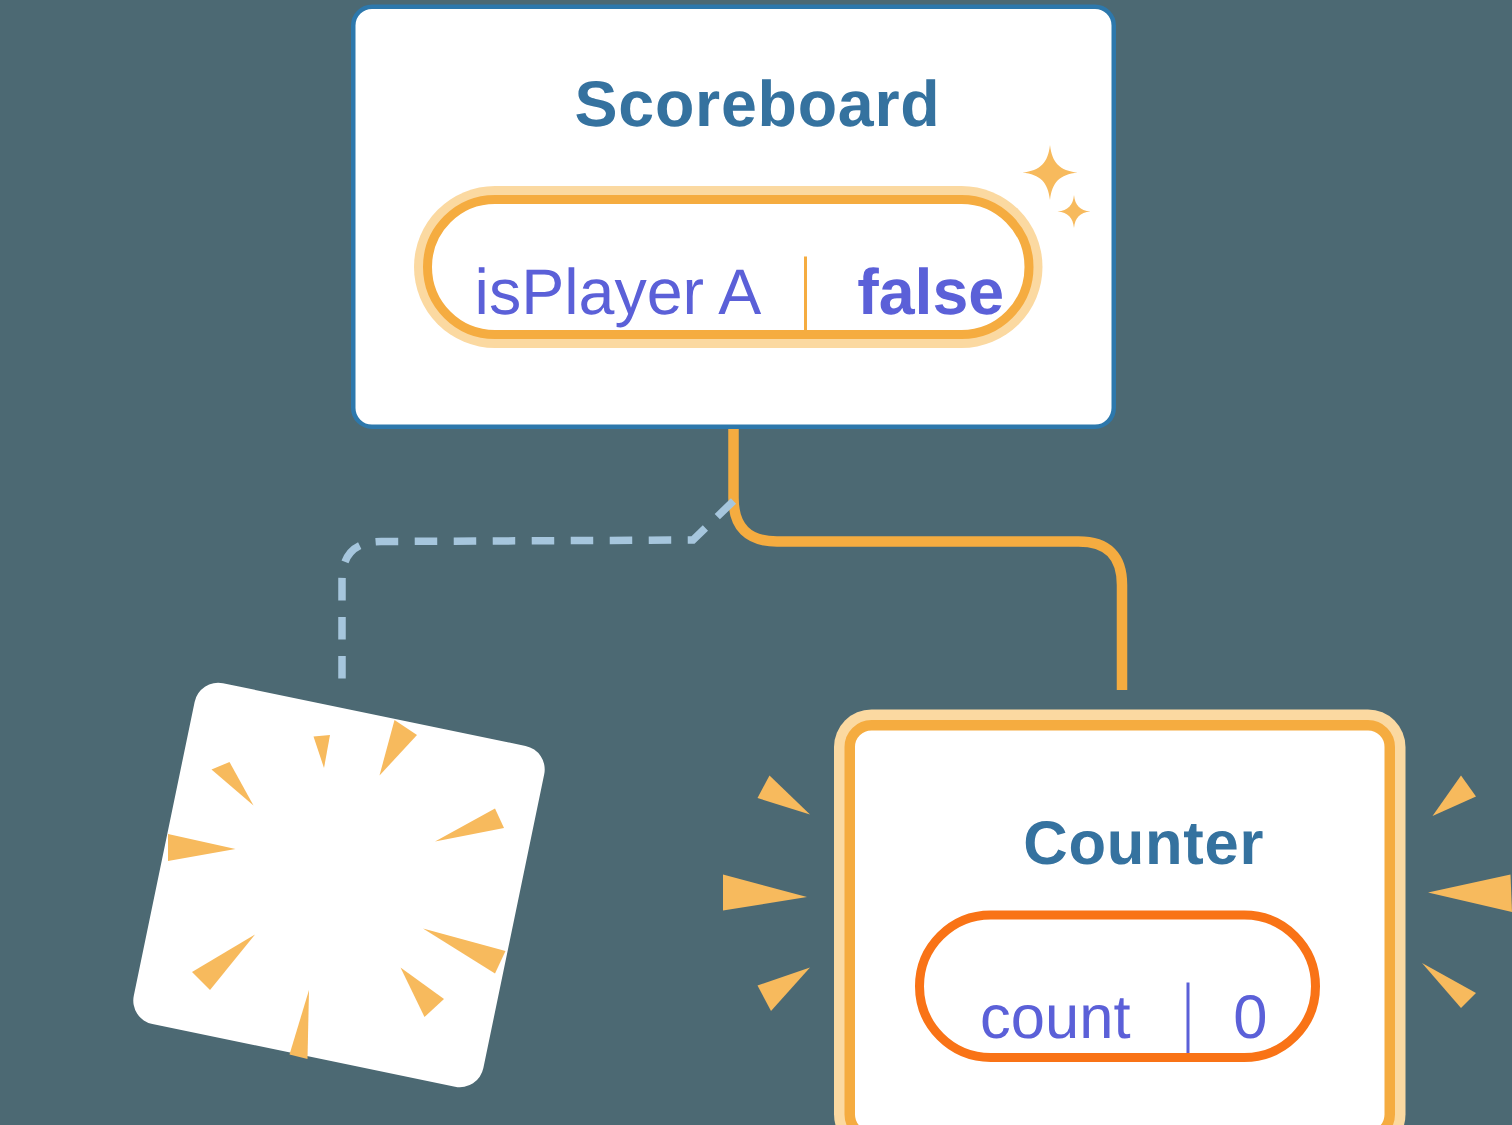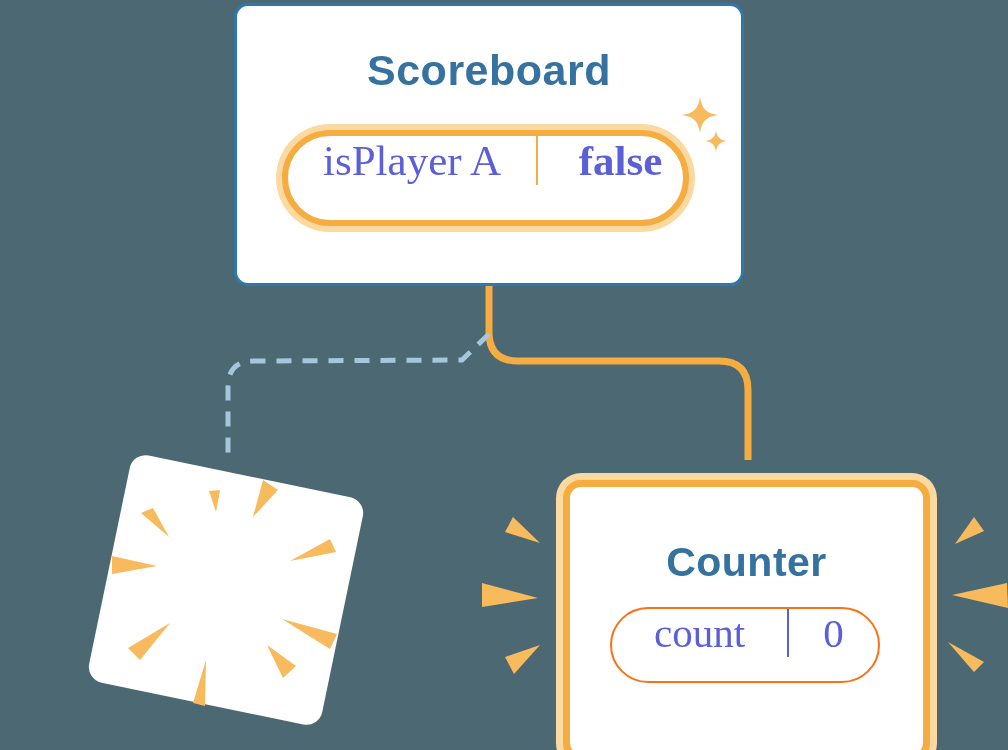--- a/index.html
+++ b/index.html
@@ -11,26 +11,26 @@
   .layer { position:absolute; left:0; top:0; width:1008px; height:750px; pointer-events:none; }
   .card { position:absolute; background:#ffffff; box-sizing:border-box; }
 
   
   .scoreboard {
     left:234px; top:3px; width:510px; height:283px;
     border:3px solid #2D78AC; border-radius:14px;
   }
   .comp-title {
     position:absolute; left:0; width:100%; text-align:center;
-    color:#35729F; font-weight:600; letter-spacing:0.5px;
+    color:#35729F; font-weight:600; letter-spacing:0.5px;padding-left:16px;
   }
   .scoreboard .comp-title { top:40px; font-size:43px; }
   .state-pill {
-    position:absolute; display:flex; align-items:flex-start;
-    background:#ffffff; box-sizing:border-box;font-family:Liberation Serif, serif;
+    position:absolute; display:flex; align-items:flex-end;
+    background:#ffffff; box-sizing:border-box;
   }
   .pill-orange {
     left:45px; top:124px; width:407px; height:96px;
     border:6px solid #F5AC40; border-radius:54px;
     box-shadow:0 0 0 6px #FBD9A1;
   }
   .pill-cell {
     display:flex; align-items:center; justify-content:center;
     color:#5B60D8; font-size:43px;
   }
@@ -44,22 +44,22 @@
   }
 
   
   .counter {
     left:563px; top:480px; width:367px; height:281px;
     border:7px solid #F5AC40; border-radius:18px;
     box-shadow:0 0 0 7px #FBD9A1;
   }
   .counter .comp-title { top:52px; font-size:41px; }
   .pill-purple {
-    left:40px; top:120px; width:270px; height:76px;
-    border:2px solid #f97316; border-radius:52px;
+    left:40px; top:120px; width:270px; height:101px;
+    border:6px solid #f97316; border-radius:52px;
   }
   .pill-purple .pill-cell { font-size:41px; }
   .pill-purple .cell-name  { width:175px; border-right:2px solid #5B60D8; }
   .pill-purple .cell-value { flex:1; }
 </style>
 </head>
 <body>
 
 <div class="canvas">
 

